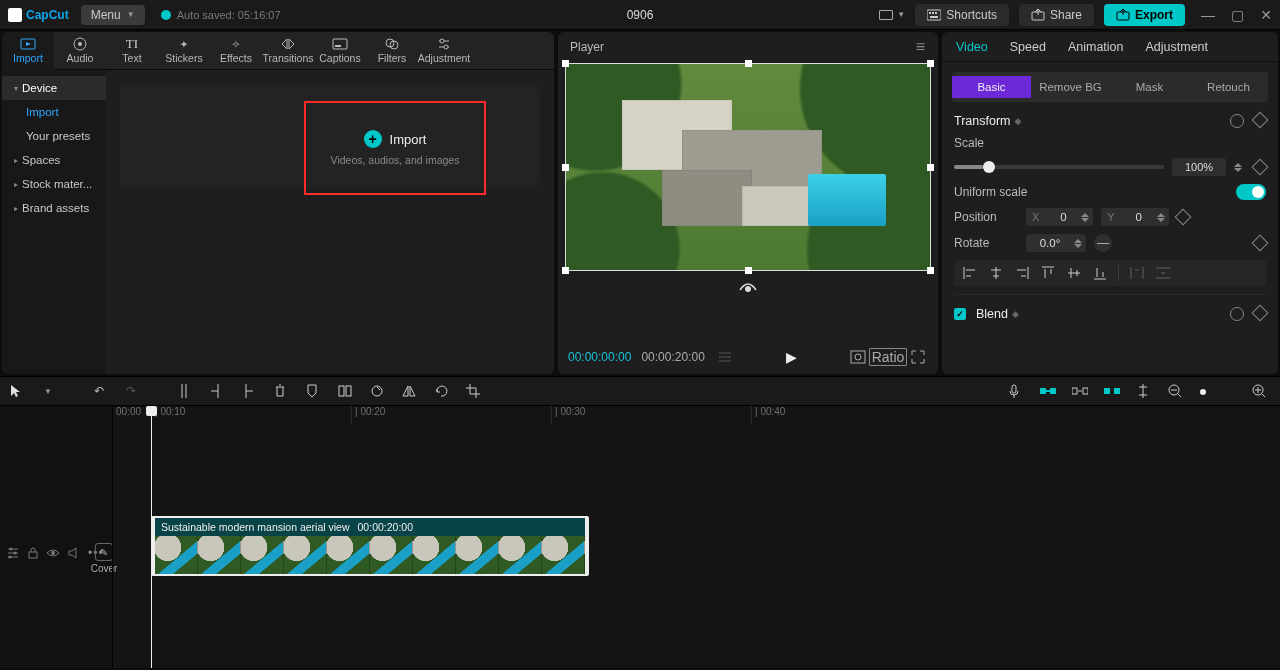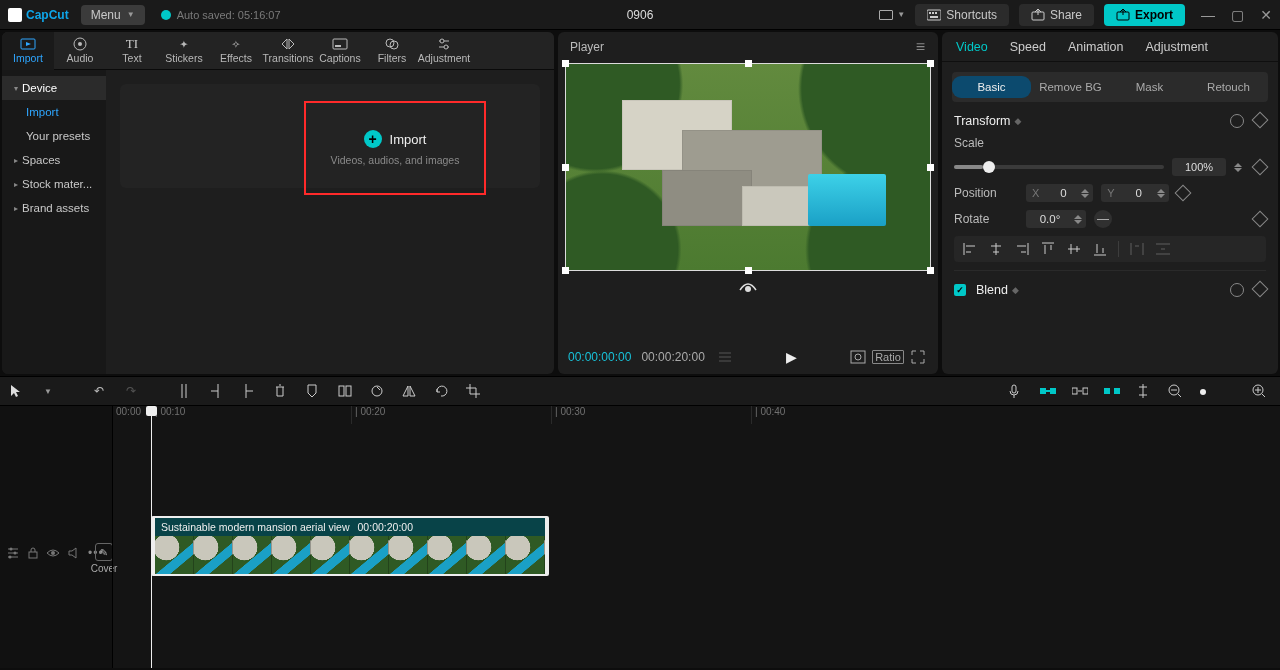--- a/index.html
+++ b/index.html
@@ -102,30 +102,30 @@
 }
 .house { position:absolute; left:56px; top:36px; width:220px; height:136px; }
 .house .block { position:absolute; background:#d6d3c6; box-shadow: inset 0 0 0 1px rgba(0,0,0,.06);}
 .controls-overlay { position:absolute; left:50%; bottom:-24px; transform:translateX(-50%); color:#ddd; font-size:14px;}
 .player-foot { height:34px; display:flex; align-items:center; padding:0 10px; gap:10px; color:#888;}
 .tc-cur { color:#18c1d8; font-variant-numeric: tabular-nums;}
 .tc-dur { color:#aaa; font-variant-numeric: tabular-nums;}
 .foot-spacer{flex:1;}
 .play-btn { color:#eee; font-size:14px; cursor:pointer;}
 .foot-icon { color:#aaa; cursor:pointer; font-size:14px; display:flex; align-items:center; justify-content:center; width:20px;}
-.ratio-box { border:1px solid #888; font-size:11px; padding:0 2px; border-radius:1px;}
+.ratio-box { border:1px solid #888; font-size:14px; padding:0 2px; border-radius:1px;}
 
 
 .props-panel { width:336px; }
 .prop-tabs { height:30px; display:flex; align-items:center; gap:22px; padding:0 14px; border-bottom:1px solid #0f0f0f;}
 .prop-tab { font-size:12.5px; color:#ccc; cursor:pointer;}
 .prop-tab.active { color:#00c8c8; }
 .prop-subtabs { height:30px; display:flex; align-items:center; background:#2b2b2b; margin:10px 10px 6px 10px; border-radius:4px; font-size:11.5px;}
 .prop-subtab { flex:1; text-align:center; color:#aaa; cursor:pointer; padding:5px 0;}
-.prop-subtab.active { background:#0c4a6e; color:#eee; border-radius:9px;}
+.prop-subtab.active { background:#6d28d9; color:#eee; border-radius:0;}
 .prop-body { padding:2px 12px; overflow:auto;}
 .sect-head { display:flex; align-items:center; justify-content:space-between; padding:4px 0;}
 .sect-title { color:#eee; font-size:12.5px; display:flex; align-items:center; gap:4px;}
 .sect-icons { display:flex; gap:10px; color:#aaa;}
 .row { display:flex; align-items:center; gap:8px; margin:8px 0;}
 .label { width:64px; color:#bbb; font-size:12px;}
 .slider { flex:1; height:4px; background:#3a3a3a; border-radius:2px; position:relative;}
 .slider::before{content:"";position:absolute;left:0;top:0;bottom:0;width:14%;background:#888;border-radius:2px;}
 .slider .knob { position:absolute; left:14%; top:-4px; width:12px;height:12px;border-radius:50%;background:#eee;}
 .pct-box { width:54px; background:#2f2f2f; border-radius:3px; text-align:center; font-size:11px; padding:3px 0; color:#ddd; display:flex; align-items:center; justify-content:center;}
@@ -157,21 +157,21 @@
 .tl-left { width:112px; background:#111; position:relative;}
 .tl-left-bottom { position:absolute; bottom:108px; left:6px; display:flex; gap:8px; align-items:center; color:#888;}
 .cover-btn { position:absolute; bottom:94px; left:86px; width:36px; display:flex; flex-direction:column; align-items:center; color:#aaa; gap:2px; font-size:10px;}
 .cover-btn .ic{ width:18px;height:18px;border:1px solid #666;border-radius:3px;display:flex;align-items:center;justify-content:center;}
 .tl-main { flex:1; position:relative; border-left:1px solid #000;}
 .ruler { position:absolute; top:0; left:0; right:0; height:18px; display:flex; color:#707070; font-size:10px;}
 .ruler .tick { width:200px; border-left:1px solid #2a2a2a; padding-left:3px;}
 .playhead { position:absolute; top:0; bottom:0; left:38px; width:1px; background:#eee;}
 .playhead::before{content:"";position:absolute;top:0;left:-5px;width:11px;height:10px;background:#eee;border-radius:2px;}
 .clip {
-  position:absolute; top:110px; left:38px; width:398px; height:60px;
+  position:absolute; top:110px; left:38px; width:438px; height:60px;
   border:2px solid #eee; border-left-width:4px; border-right-width:4px;
   background:#0d686f; border-radius:2px;
 }
 .clip-head { background:rgba(0,0,0,.35); height:18px; display:flex; align-items:center; gap:8px; padding:0 6px; color:#eee; font-size:10.5px;}
 .clip-thumbs { display:flex; height:38px;}
 .clip-thumbs .th { flex:1; background:
   radial-gradient(circle at 30% 30%, #c9c7bb 0 34%, transparent 35%),
   linear-gradient(140deg,#2f5a24 0 55%, #1aa0c6 56% 72%, #2f5a24 73%);
   border-right:1px solid rgba(0,0,0,.25);
 }
@@ -433,20 +433,24 @@
             <div class="knob"></div>
           </div>
         <div class="pct-box">100%</div>
         <div class="spin">
             <span class="up"></span>
             <span class="dn"></span>
           </div>
         <span class="diamond"></span>
       </div>
 
+      <div class="row" style="justify-content:space-between;">
+        <span class="label" style="width:auto">Uniform scale</span>
+        <span class="switch"></span>
+      </div>
 
       <div class="row">
         <span class="label">Position</span>
         <div class="num-field">
           <span class="tag">X</span>
           <span class="val">0</span>
           <div class="spin">
               <span class="up"></span>
               <span class="dn"></span>
             </div>

